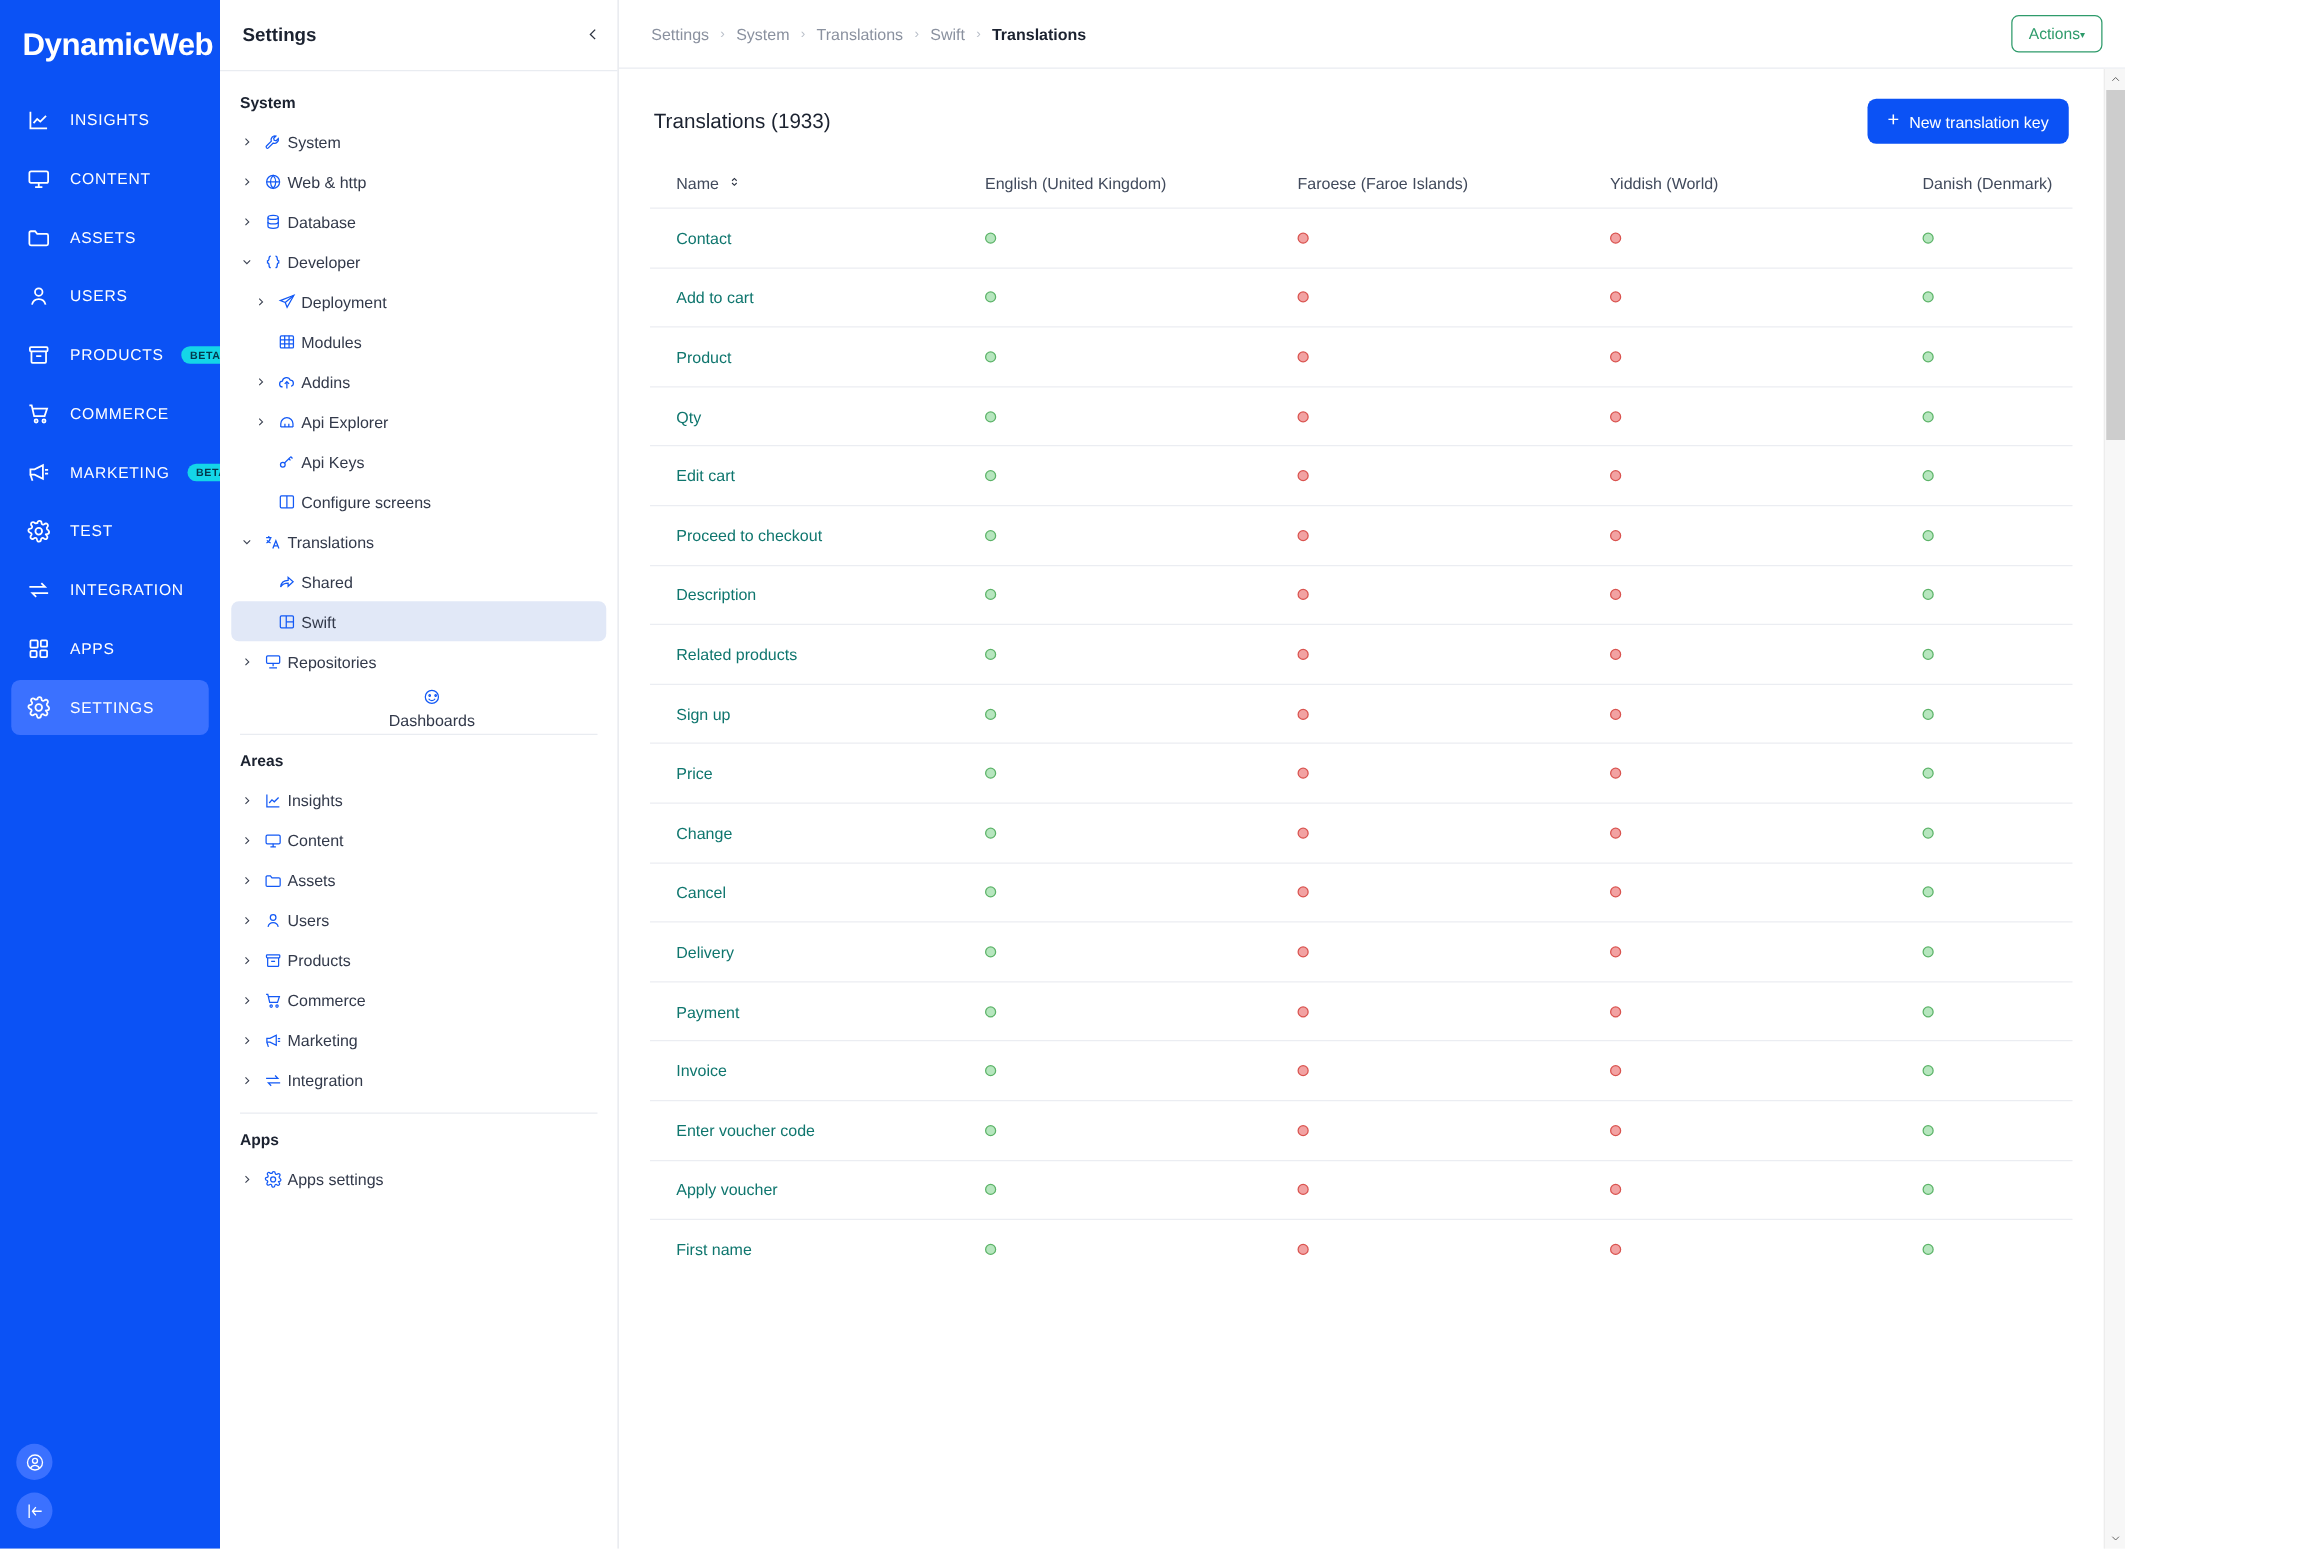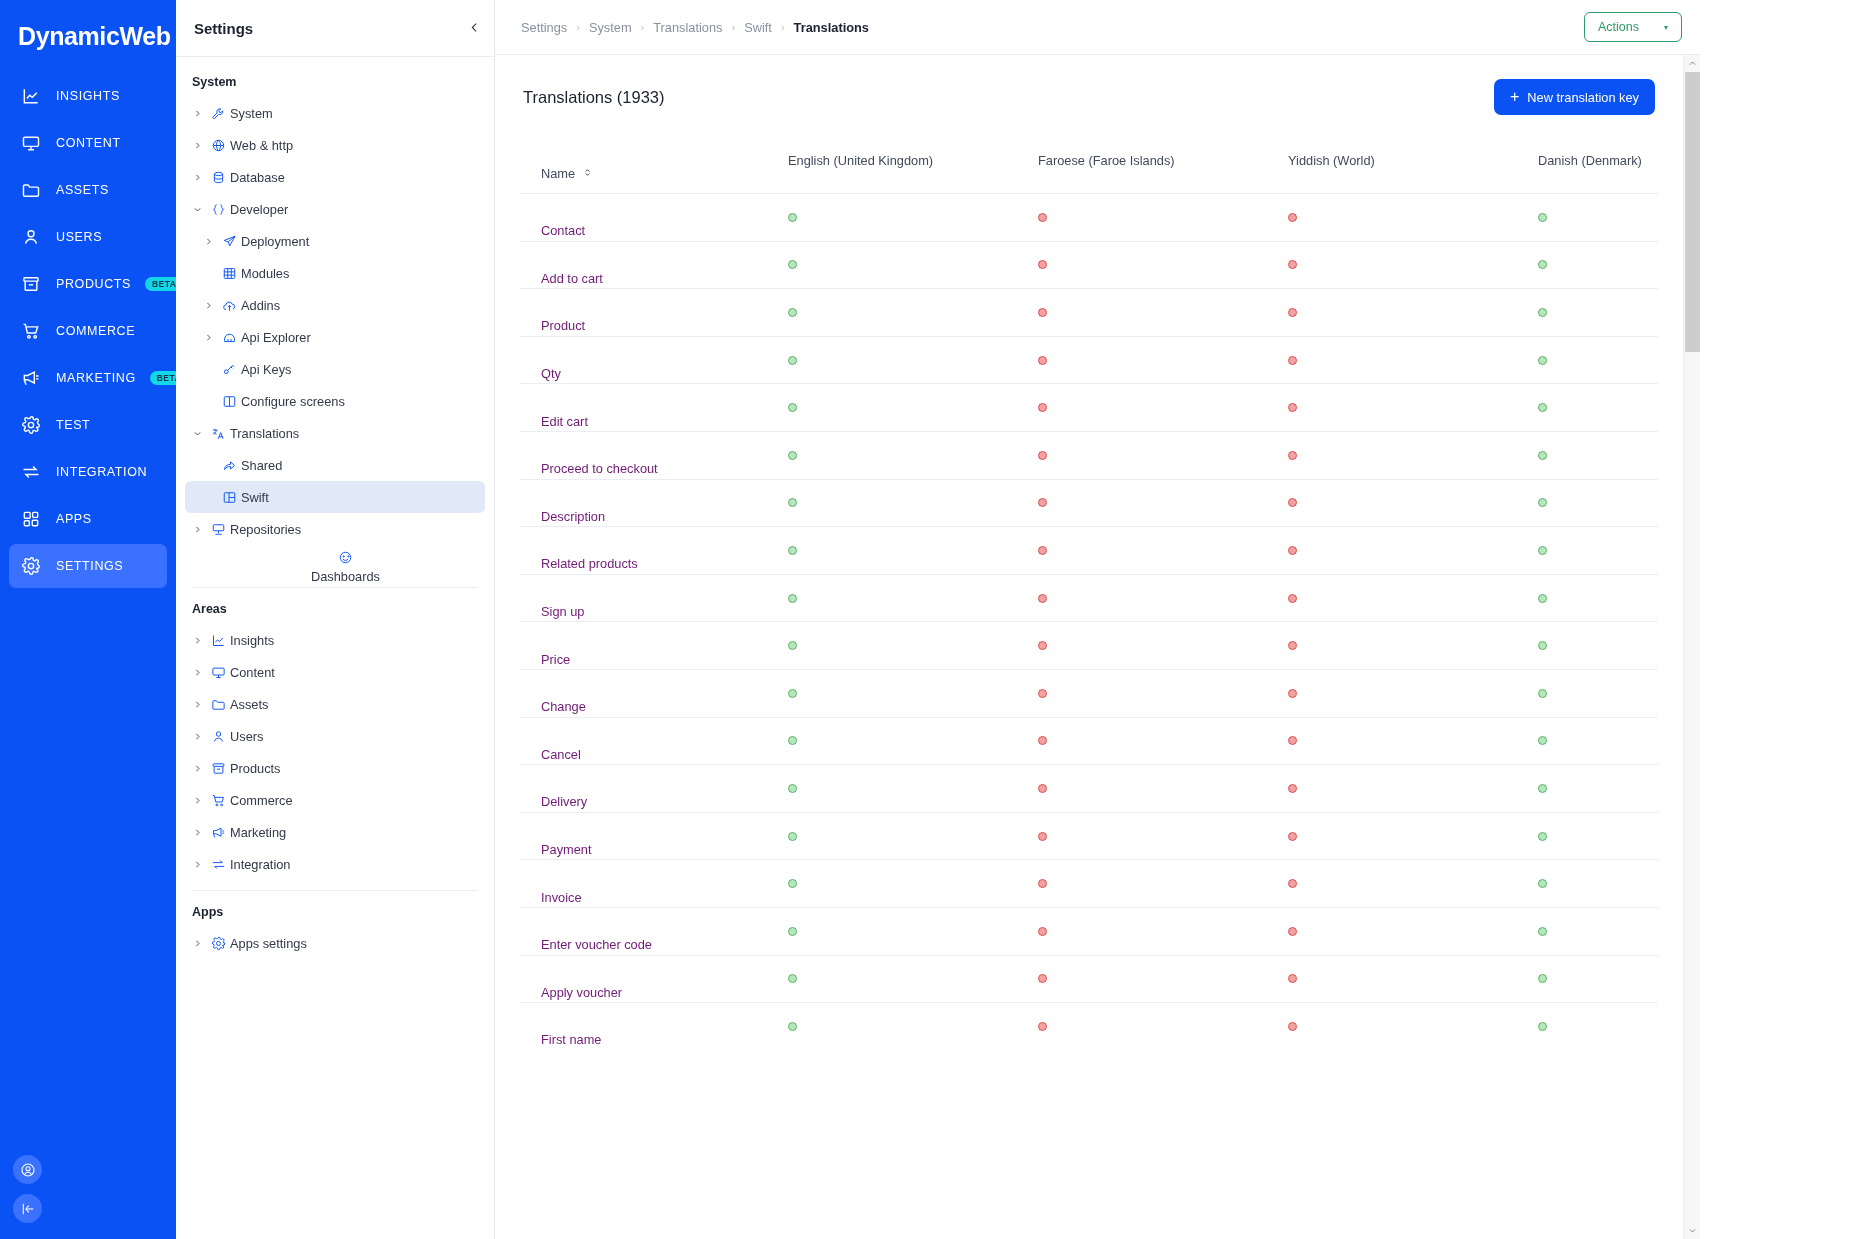--- a/index.html
+++ b/index.html
@@ -88,21 +88,21 @@
     padding: 0 18px 0 26px; border-bottom: 1px solid #E9ECF1; flex: 0 0 55px;
   }
   .crumbs { display: flex; align-items: center; gap: 9px; }
   .crumb { font-size: 12.8px; color: #8A919F; cursor: pointer; }
   .crumb.current { color: #1B2230; font-weight: 600; cursor: default; }
   .crumb-sep { color: #B9BFC9; font-size: 11px; }
   .actions-btn {
     margin-left: auto; border: 1px solid #2E9B6B; color: #2E9B6B;
     background: #fff; border-radius: 6px; padding: 7px 13px;
     font-size: 12.5px; font-family: inherit; cursor: pointer;
-    display: flex; align-items: center; gap: 25px;
+    display: flex; align-items: center; gap: 0;
   }
   .actions-btn .caret { font-size: 8px; }
 
   .content-wrap { flex: 1; display: flex; min-height: 0; }
   .content { flex: 1; min-width: 0; display: flex; flex-direction: column; padding: 0 0 0 0; justify-content: flex-end; }
   .title-row {
     display: flex; align-items: center; padding: 24px 28px 18px 28px;
   }
   .page-title { font-size: 16.5px; color: #1B2230; }
   .new-btn {
@@ -110,29 +110,29 @@
     border-radius: 7px; padding: 0 16px; height: 36px;
     font-size: 12.8px; font-family: inherit; cursor: pointer;
     display: flex; align-items: center; gap: 8px;
   }
   .new-btn .plus { font-size: 16px; line-height: 1; font-weight: 400; }
 
   .table { padding: 0 25px 0 25px; flex: 1; overflow: hidden; }
   .thead { display: flex; padding: 6px 0 12px 0; }
   .th { font-size: 12.8px; color: #414A5C; display: flex; align-items: center; gap: 7px; }
   .th svg { width: 11px; height: 11px; stroke: #2a3141; fill: none; stroke-width: 2; }
-  .col-name { width: 268px; flex: 0 0 268px; padding-left: 21px; margin-top: 27px; }
+  .col-name { width: 268px; flex: 0 0 268px; padding-left: 21px; }
   .col-lang { width: 250px; flex: 0 0 250px; }
   .tbody { display: flex; flex-direction: column; }
   .trow {
     display: flex; align-items: center; height: 47.6px;
     border-top: 1px solid #EBEDF2; cursor: pointer;
   }
   .trow:first-child { border-top: 1px solid #EBEDF2; }
-  .cell-name { font-size: 12.8px; color: #701a75; }
+  .cell-name { font-size: 12.8px; color: #0f766e; }
   .dot { width: 9px; height: 9px; border-radius: 50%; display: block; }
   .dot.ok { background: #B6E6BE; border: 1.3px solid #5CB368; }
   .dot.missing { background: #F2A2A2; border: 1.3px solid #D9534F; }
 
   
   .scrollbar {
     width: 17px; flex: 0 0 17px; background: #F7F7F7;
     border-left: 1px solid #EDEDED; display: flex; flex-direction: column; align-items: center;
     position: relative; cursor: pointer;
   }

